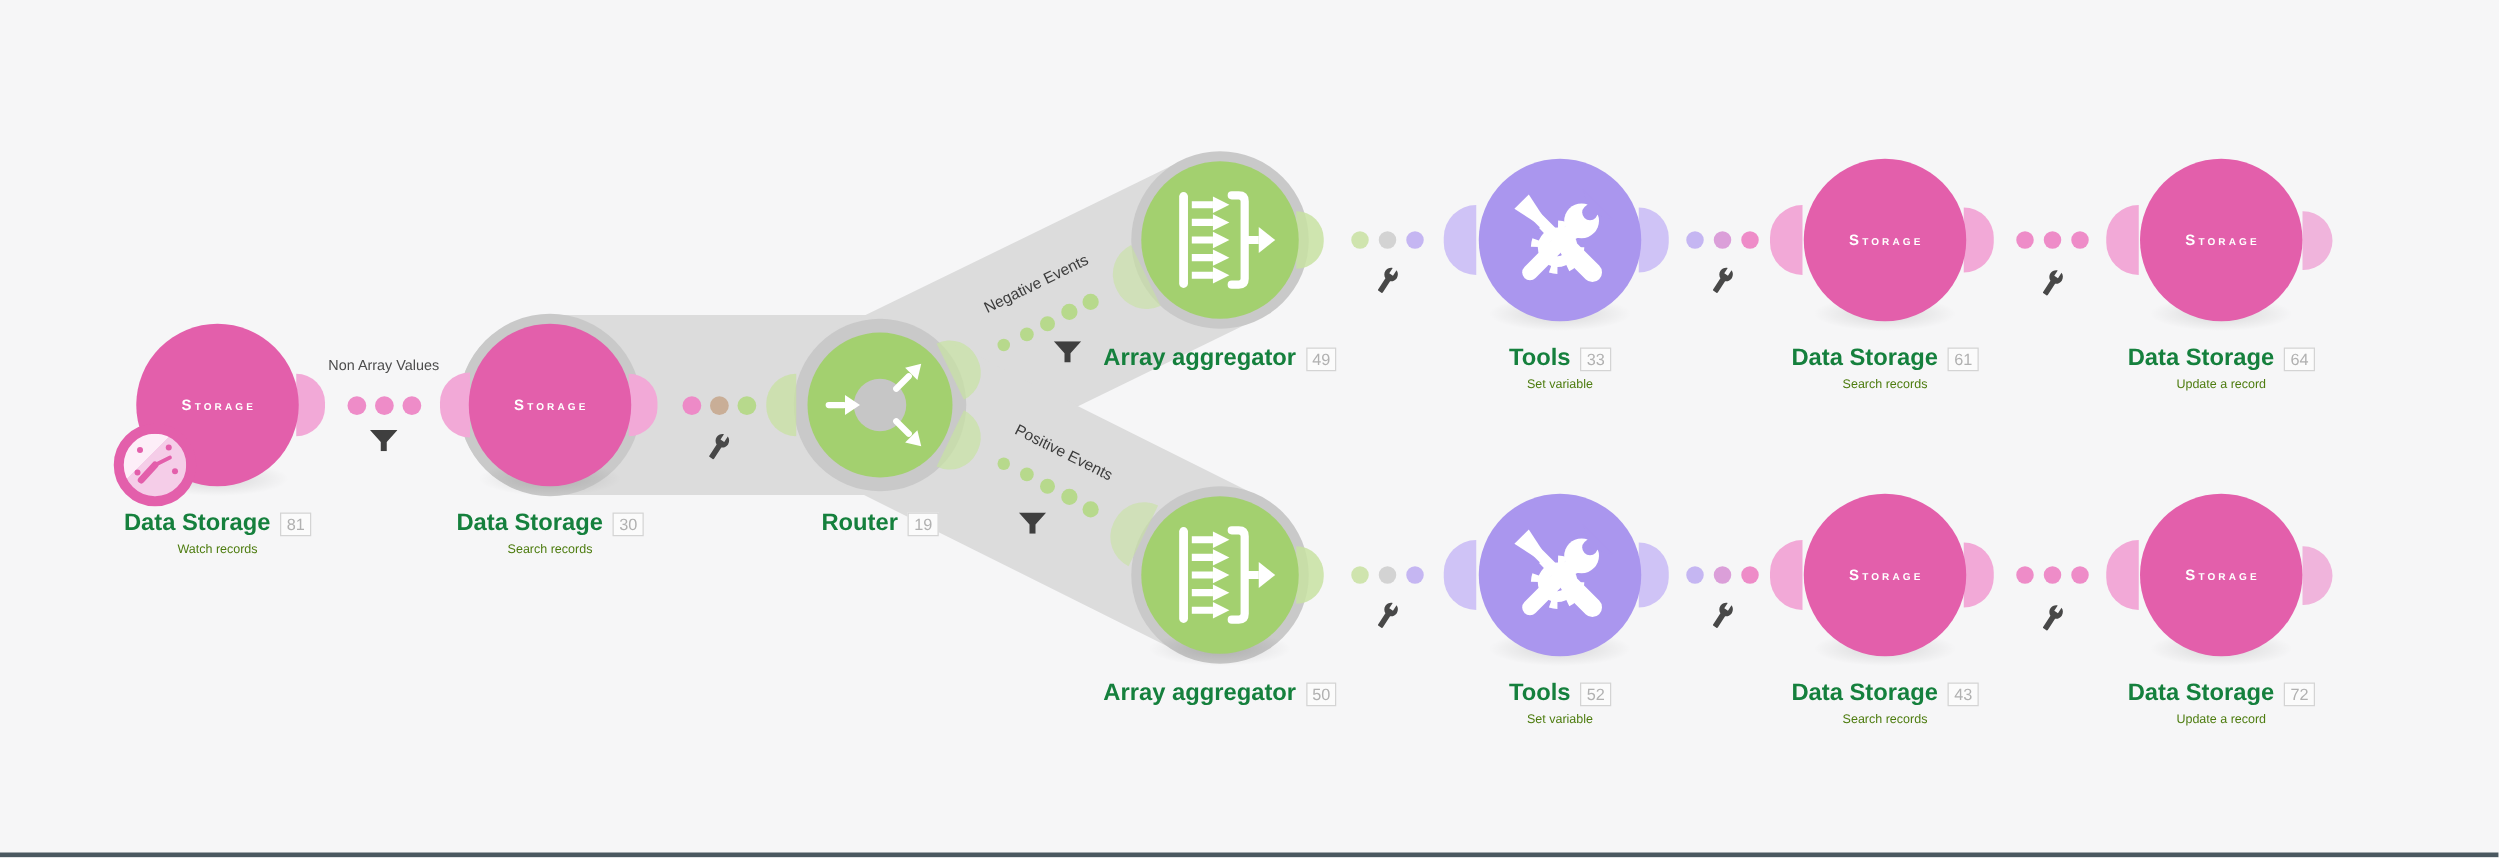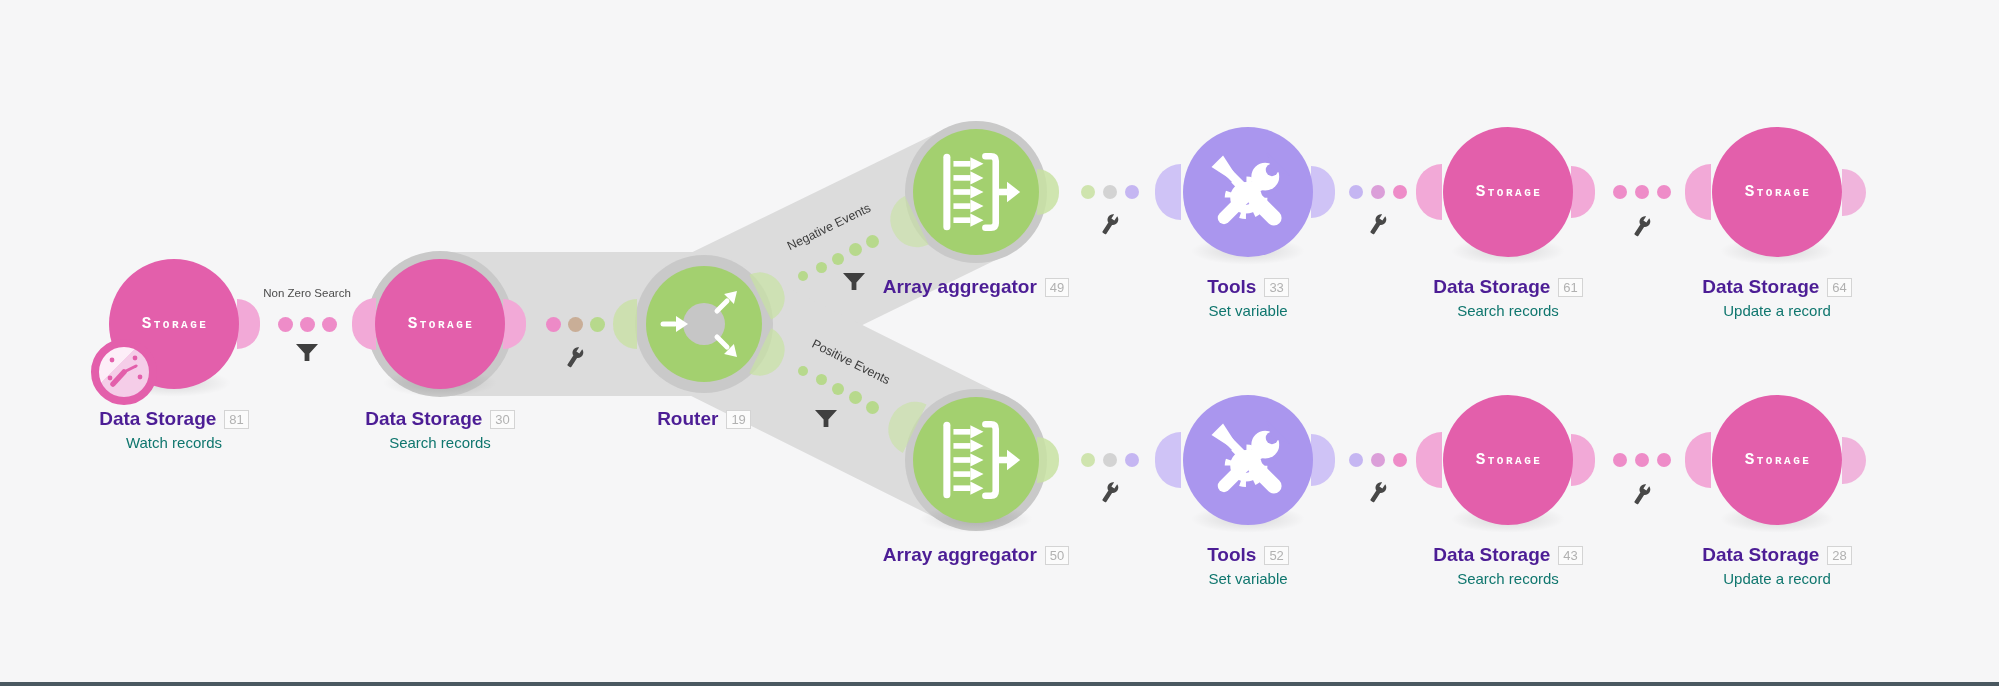--- a/index.html
+++ b/index.html
@@ -32,28 +32,28 @@
   .shadow{position:absolute;left:-62px;top:44px;width:124px;height:30px;
           background:radial-gradient(ellipse at center, rgba(0,0,0,0.13) 0%, rgba(0,0,0,0) 65%);}
   .circle{position:absolute;border-radius:50%;display:flex;align-items:center;justify-content:center;
           transform:translate(-50%,-50%);}
   .c130{width:130px;height:130px;}
   .c126{width:126px;height:126px;}
   .c116{width:116px;height:116px;}
   .pink{background:#e35fab;}
   .green{background:#a3d06f;}
   .purple{background:#aa96ee;}
-  .circle-text{font-family:Liberation Mono, monospace;font-weight:bold;font-variant:small-caps;
-               letter-spacing:2.5px;color:#fff;font-size:16px;padding-left:2px;}
+  .circle-text{font-family:Liberation Sans, sans-serif;font-weight:bold;font-variant:small-caps;
+               letter-spacing:2.5px;color:#fff;font-size:12px;padding-left:2px;}
   .module-label{position:absolute;left:-150px;top:84px;width:300px;text-align:center;}
   .title-row{display:flex;justify-content:center;align-items:center;gap:8px;}
-  .title{font-weight:bold;font-size:19px;color:#4c1d95;}
+  .title{font-weight:bold;font-size:19px;color:#15803d;}
   .badge{font-size:13px;color:#b1b1b1;border:1px solid #d4d4d4;background:#fbfbfb;
          padding:0 4px;height:17px;line-height:17px;}
-  .subtitle{margin-top:4px;font-size:15px;color:#0f766e;}
+  .subtitle{margin-top:4px;font-size:10px;color:#4d7c0f;}
   .clock-badge{position:absolute;left:-83px;top:15px;width:66px;height:66px;border-radius:50%;
                box-sizing:border-box;border:8px solid #e35fab;
                background:linear-gradient(135deg,#fdeef8 38%,#f5cde8 38%);}
   .bottom-bar{position:absolute;left:0;right:0;bottom:0;height:4px;background:#4a5860;}
 </style>
 </head>
 <body>
 
 <div class="canvas">
 
@@ -66,21 +66,21 @@
     <div class="ring" style="left:905px;top:121px;width:142px;height:142px;"></div>
     <div class="ring" style="left:905px;top:389px;width:142px;height:142px;"></div>
   </div>
 
   <div class="layer">
 
     <div class="bulb out pinkL" style="left:237px;top:299px;width:23px;height:50px;"></div>
     <div class="dot" style="left:278px;top:317px;width:15px;height:15px;background:#ee8cc8;"></div>
     <div class="dot" style="left:300px;top:317px;width:15px;height:15px;background:#ee8cc8;"></div>
     <div class="dot" style="left:322px;top:317px;width:15px;height:15px;background:#ee8cc8;"></div>
-    <div class="filter-label" style="left:232px;top:287px;width:150px;">Non Zero Search</div>
+    <div class="filter-label" style="left:232px;top:287px;width:150px;">Non Array Values</div>
     <div class="icon" style="left:296px;top:344px;">
       <svg width="22" height="17" viewBox="0 0 22 17">
           <path d="M0 0 H22 L13.4 9.5 V17 H8.6 V9.5 Z" fill="#3f3f3f"></path>
         </svg>
     </div>
     <div class="bulb in pinkL" style="left:352px;top:298px;width:24px;height:52px;"></div>
 
     <div class="bulb out pinkL" style="left:503px;top:299px;width:23px;height:50px;"></div>
     <div class="dot" style="left:546px;top:317px;width:15px;height:15px;background:#ed8ac7;"></div>
     <div class="dot" style="left:568px;top:317px;width:15px;height:15px;background:#c9ae97;"></div>
@@ -405,21 +405,21 @@
     </div>
 
     <div class="module" style="left:1777px;top:460px;">
       <div class="shadow"></div>
       <div class="circle c130 pink">
         <span class="circle-text">Storage</span>
       </div>
       <div class="module-label">
         <div class="title-row">
           <span class="title">Data Storage</span>
-          <span class="badge">28</span>
+          <span class="badge">72</span>
         </div>
         <div class="subtitle">Update a record</div>
       </div>
     </div>
 
   </div>
 
   <div class="bottom-bar"></div>
 </div>
 

